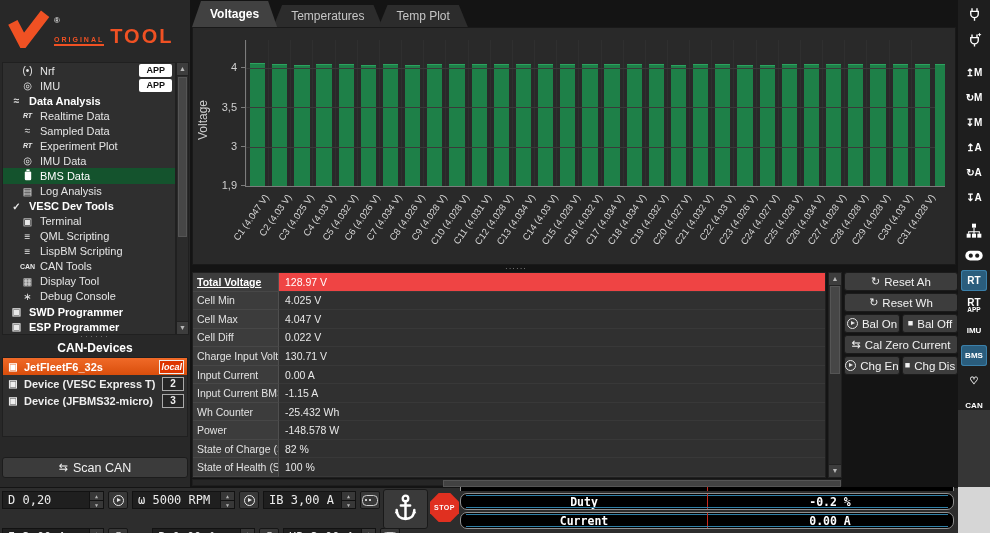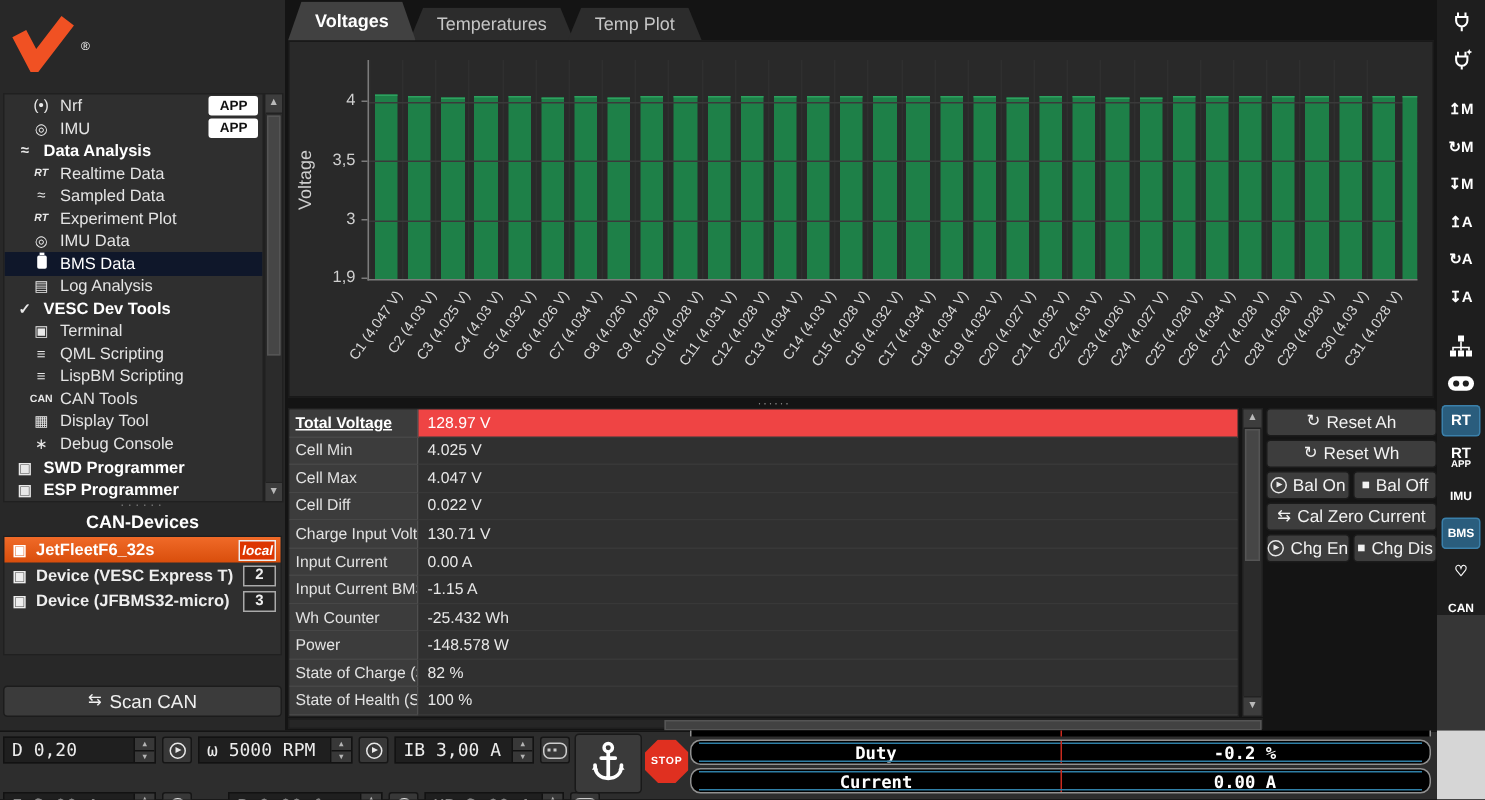--- a/index.html
+++ b/index.html
@@ -14,21 +14,21 @@
   #logo .brandrow{display:flex;align-items:flex-start;}
   #logo .brand{font-size:30px;font-weight:bold;color:#fff;letter-spacing:1px;font-stretch:condensed;}
   #logo .reg{font-size:8px;color:#fff;margin-top:2px;}
   #logo .subrow{display:flex;align-items:flex-end;margin-top:1px;}
   #logo .orig{font-size:7px;font-weight:bold;color:#f05123;letter-spacing:2px;border-bottom:2px solid #f05123;padding-bottom:1px;margin-right:6px;}
   #logo .tool{font-size:20px;font-weight:bold;color:#f05123;letter-spacing:2px;}
   #navpanel{left:2px;top:62px;width:174px;height:273px;background:#2f2f2f;border:1px solid #202020;box-sizing:border-box;overflow:hidden;display:flex;flex-direction:column;}
   .nav-item{flex:1;display:flex;align-items:center;font-size:11px;color:#e4e4e4;white-space:nowrap;overflow:hidden;}
   .nav-item.header{padding-left:5px;font-weight:bold;color:#fff;}
   .nav-item.sub{padding-left:16px;}
-  .nav-item.selected{background:#0f172a;color:#fff;text-align:right;}
+  .nav-item.selected{background:#14532d;color:#fff;text-align:right;}
   .nav-ico{width:17px;min-width:17px;margin-right:4px;text-align:center;font-size:10px;color:#e8e8e8;}
   .nav-ico.rt{font-size:7px;font-weight:bold;font-style:italic;}
   .nav-ico.cantxt{font-size:7px;font-weight:bold;}
   .app-badge{margin-left:auto;margin-right:3px;background:#fff;color:#111;font-weight:bold;font-size:9px;padding:0 7px;border-radius:2px;line-height:13px;}
   .vscroll{background:#2b2b2b;border:1px solid #202020;box-sizing:border-box;}
   .sbtn{height:12px;background:#3d3d3d;color:#b9b9b9;font-size:7px;text-align:center;line-height:12px;border-bottom:1px solid #222;}
   .sbtn.bottom{border-top:1px solid #222;border-bottom:none;position:absolute;bottom:0;left:0;right:0;}
   .sthumb{position:absolute;left:1px;right:1px;background:#464646;border:1px solid #555;box-sizing:border-box;}
   #nav-scroll{left:176px;top:62px;width:13px;height:273px;}
   #splitter-dots{left:0;top:332px;width:190px;height:9px;text-align:center;color:#777;font-size:9px;letter-spacing:2px;line-height:9px;}
@@ -113,20 +113,24 @@
   <div id="logo" class="abs">
     <span class="vmark">
       <svg width="42" height="38" viewBox="0 0 44 40">
           <path d="M5 13 L16 34 L39 4" stroke="#f05123" stroke-width="11" fill="none"></path>
         </svg>
     </span>
     <span class="ltext">
       <span class="brandrow">
         <span class="reg">®</span>
       </span>
+      <span class="subrow">
+        <span class="orig">ORIGINAL</span>
+        <span class="tool">TOOL</span>
+      </span>
     </span>
   </div>
 
   <div id="navpanel" class="abs">
       <div class="nav-item sub">
         <span class="nav-ico">(•)</span>
         <span>Nrf</span>
         <span class="app-badge">APP</span>
       </div>
       <div class="nav-item sub">

